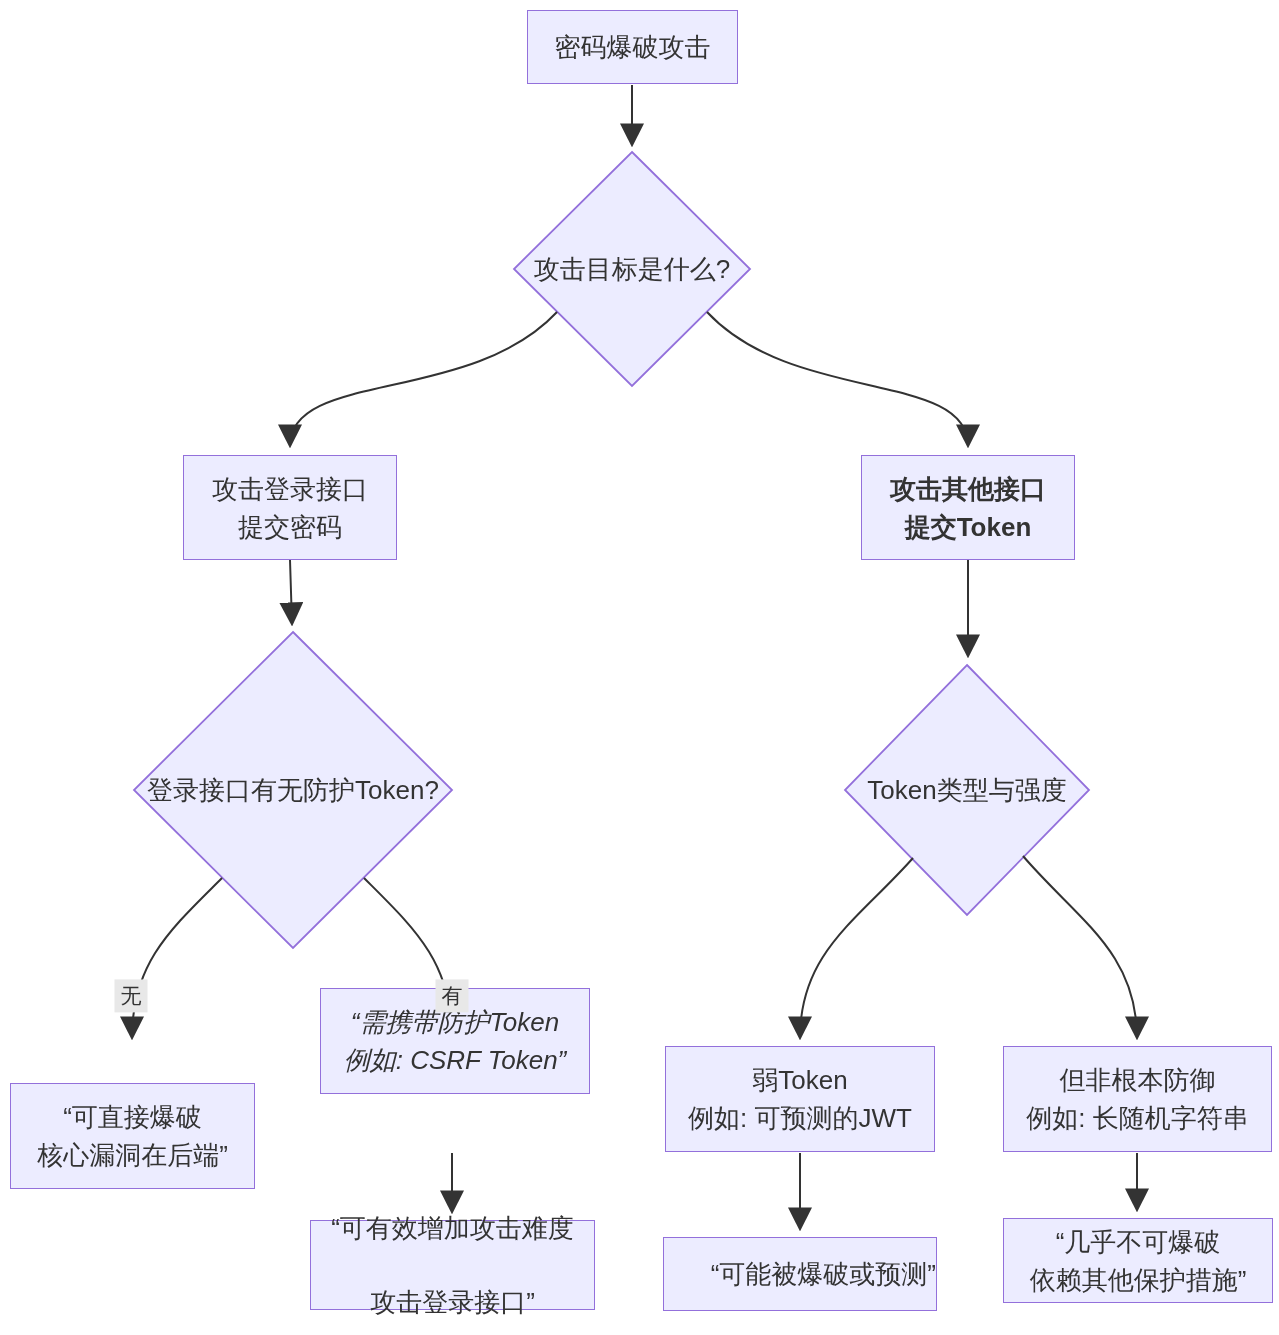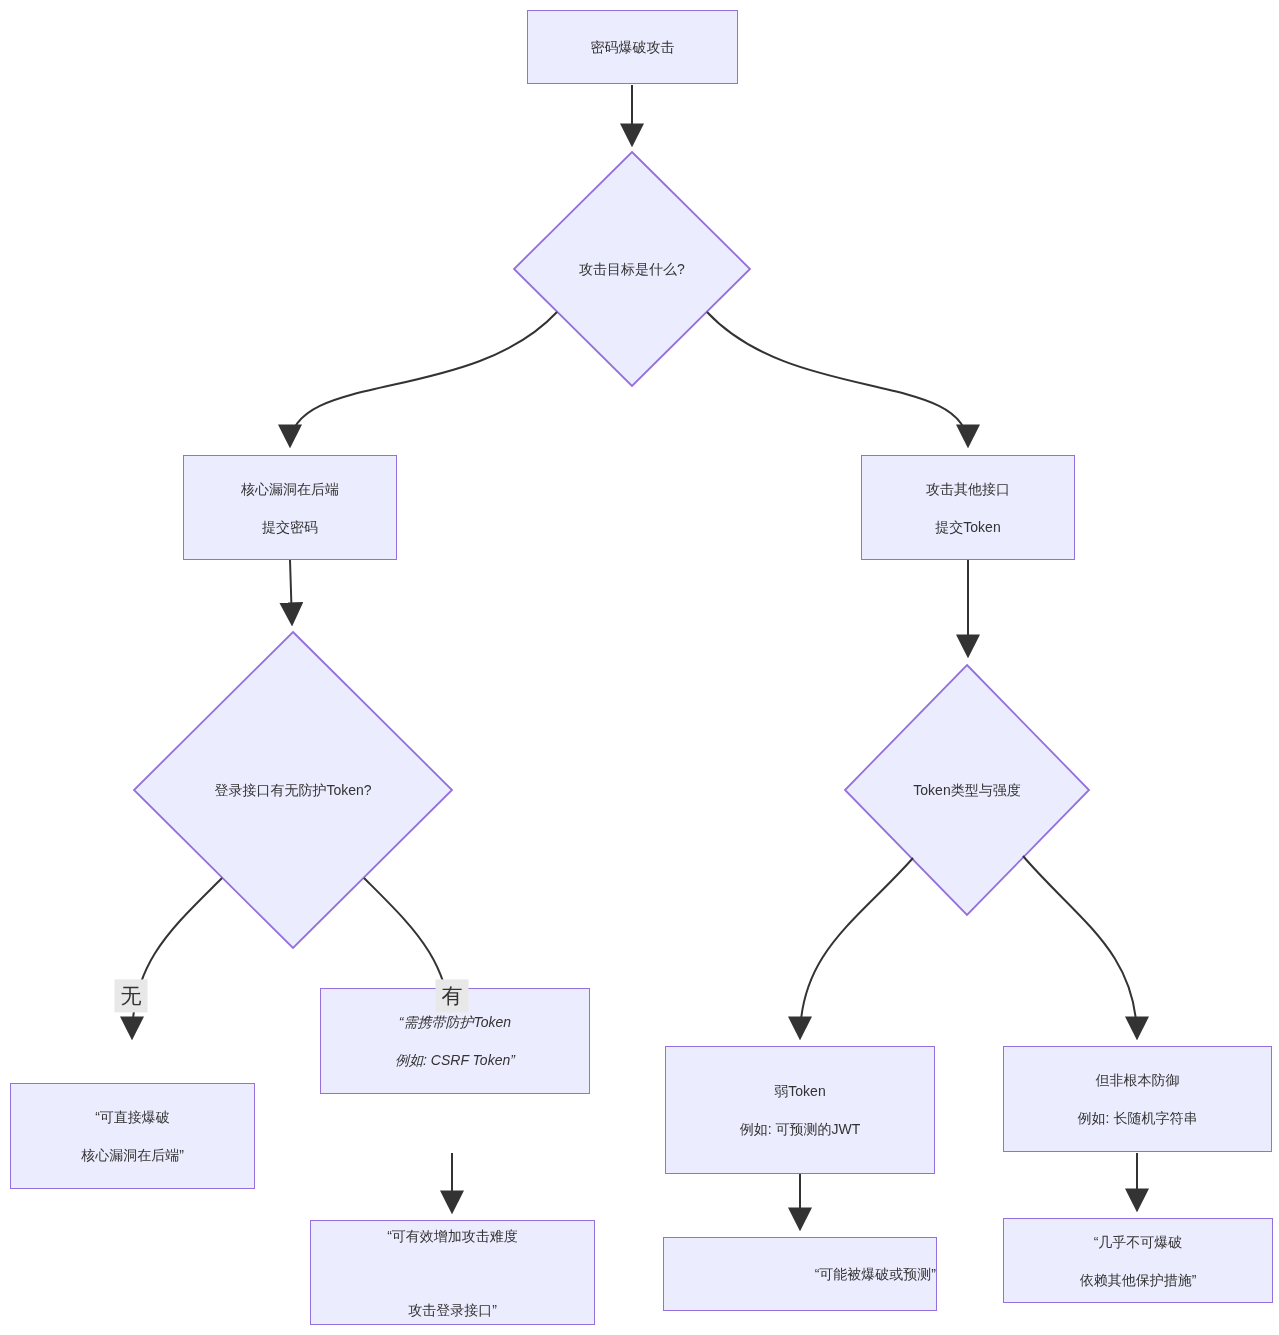--- a/index.html
+++ b/index.html
@@ -16,21 +16,21 @@
   .edges path.edge{fill:none;stroke:#333333;stroke-width:2px;}
   .edges polygon.diamond{fill:#ECECFF;stroke:#9370DB;stroke-width:1.8px;}
   .node{
     position:absolute;
     z-index:2;
     display:flex;
     flex-direction:column;
     align-items:center;
     justify-content:center;
     text-align:center;
-    font-size:14px;
+    font-size:26px;
     line-height:38px;
     box-sizing:border-box;
   }
   .node.rect{
     background:#ECECFF;
     border:1.8px solid #9370DB;
   }
   .node.diamond-label{
     background:transparent;
     white-space:nowrap;
@@ -75,25 +75,25 @@
     <path class="edge" d="M 452 1153 L 452 1212" marker-end="url(#arrow)"></path>
     <path class="edge" d="M 800 1153 L 800 1229" marker-end="url(#arrow)"></path>
     <path class="edge" d="M 1137 1153 L 1137 1210" marker-end="url(#arrow)"></path>
   </svg>
 
   <div class="node rect" style="left:527px;top:10px;width:211px;height:74px;">
     <span class="line">密码爆破攻击</span>
   </div>
 
   <div class="node rect" style="left:183px;top:455px;width:214px;height:105px;">
-    <span class="line">核心漏洞在后端</span>
+    <span class="line">攻击登录接口</span>
     <span class="line">提交密码</span>
   </div>
 
-  <div class="node rect" style="left:861px;top:455px;width:214px;height:105px;">
+  <div class="node rect" style="left:861px;top:455px;width:214px;height:105px;font-weight:bold;">
     <span class="line">攻击其他接口</span>
     <span class="line">提交Token</span>
   </div>
 
   <div class="node diamond-label" style="left:514px;top:152px;width:236px;height:234px;">
     <span class="line">攻击目标是什么?</span>
   </div>
 
   <div class="node diamond-label" style="left:134px;top:632px;width:318px;height:316px;">
     <span class="line">登录接口有无防护Token?</span>
@@ -109,31 +109,31 @@
   <div class="node rect" style="left:10px;top:1046px;width:245px;height:106px;margin-top:37px;">
     <span class="line">“可直接爆破</span>
     <span class="line">核心漏洞在后端”</span>
   </div>
 
   <div class="node rect" style="left:320px;top:988px;width:270px;height:106px;font-style:italic;">
     <span class="line">“需携带防护Token</span>
     <span class="line">例如: CSRF Token”</span>
   </div>
 
-  <div class="node rect" style="left:665px;top:1046px;width:270px;height:128px;">
+  <div class="node rect" style="left:665px;top:1046px;width:270px;height:106px;">
     <span class="line">弱Token</span>
     <span class="line">例如: 可预测的JWT</span>
   </div>
 
   <div class="node rect" style="left:1003px;top:1046px;width:269px;height:106px;">
     <span class="line">但非根本防御</span>
     <span class="line">例如: 长随机字符串</span>
   </div>
 
-  <div class="node rect" style="left:310px;top:1220px;width:285px;height:105px;gap:36px;">
+  <div class="node rect" style="left:310px;top:1220px;width:285px;height:90px;gap:36px;">
     <span class="line">“可有效增加攻击难度</span>
     <span class="line">攻击登录接口”</span>
   </div>
 
   <div class="node rect" style="left:663px;top:1237px;width:274px;height:74px;align-items:flex-end;">
     <span class="line">“可能被爆破或预测”</span>
   </div>
 
   <div class="node rect" style="left:1003px;top:1218px;width:270px;height:85px;">
     <span class="line">“几乎不可爆破</span>

